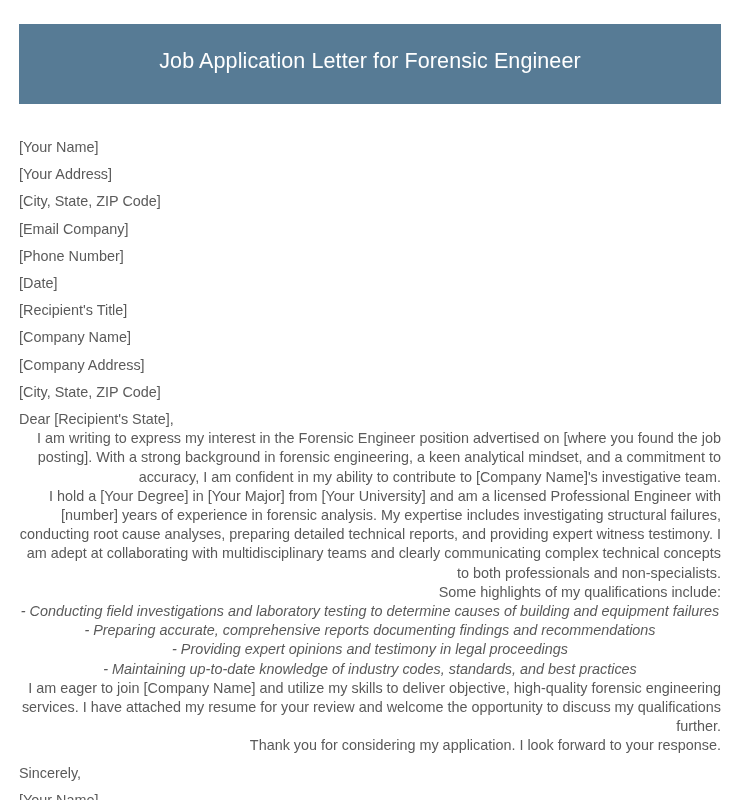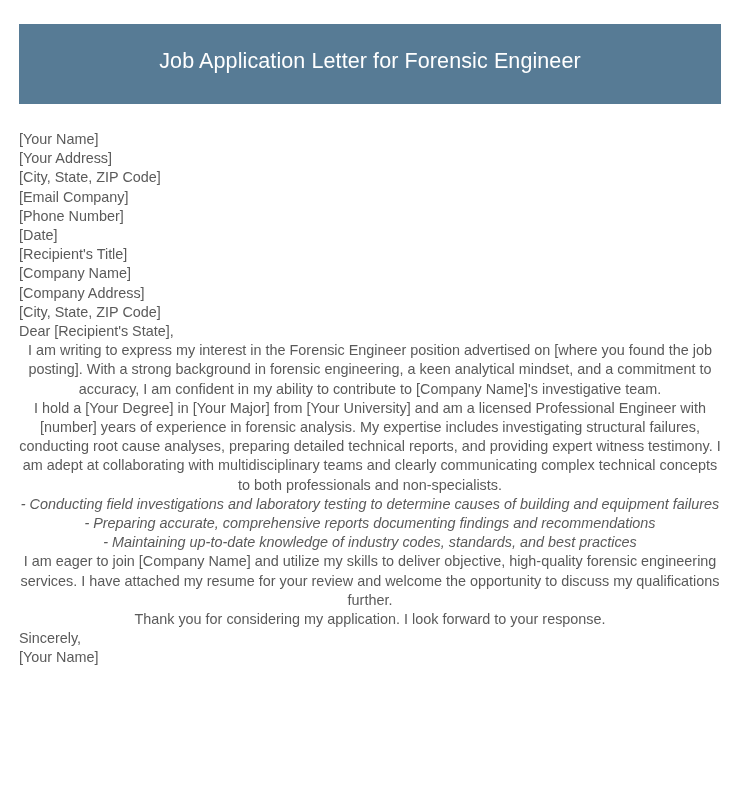--- a/index.html
+++ b/index.html
@@ -66,24 +66,25 @@
     padding: 0;
     font-size: 14.4px;
     line-height: 19.2px;
     color: #5a5a5a;
     white-space: normal;
     word-wrap: break-word;
   }
 
   .line {
     white-space: pre;
+    margin-top: 8px;
   }
 
   .para {
-    text-align: center;
+    text-align: right;
   }
 
   .bullet {
     text-align: center;
     font-style: italic;
   }
 </style>
 </head>
 <body>
 
@@ -110,24 +111,26 @@
       <p class="line">[Company Address]</p>
       <p class="line">[City, State, ZIP Code]</p>
     </div>
 
     <p class="line">Dear [Recipient's State],</p>
 
     <p class="para">I am writing to express my interest in the Forensic Engineer position advertised on [where you found the job posting]. With a strong background in forensic engineering, a keen analytical mindset, and a commitment to accuracy, I am confident in my ability to contribute to [Company Name]'s investigative team.</p>
 
     <p class="para">I hold a [Your Degree] in [Your Major] from [Your University] and am a licensed Professional Engineer with [number] years of experience in forensic analysis. My expertise includes investigating structural failures, conducting root cause analyses, preparing detailed technical reports, and providing expert witness testimony. I am adept at collaborating with multidisciplinary teams and clearly communicating complex technical concepts to both professionals and non-specialists.</p>
 
+    <p class="para">Some highlights of my qualifications include:</p>
 
     <div>
       <p class="bullet">- Conducting field investigations and laboratory testing to determine causes of building and equipment failures</p>
       <p class="bullet">- Preparing accurate, comprehensive reports documenting findings and recommendations</p>
+      <p class="bullet">- Providing expert opinions and testimony in legal proceedings</p>
       <p class="bullet">- Maintaining up-to-date knowledge of industry codes, standards, and best practices</p>
     </div>
 
     <p class="para">I am eager to join [Company Name] and utilize my skills to deliver objective, high-quality forensic engineering services. I have attached my resume for your review and welcome the opportunity to discuss my qualifications further.</p>
 
     <p class="para">Thank you for considering my application. I look forward to your response.</p>
 
     <p class="line">Sincerely,</p>
     <p class="line">[Your Name]</p>
 

